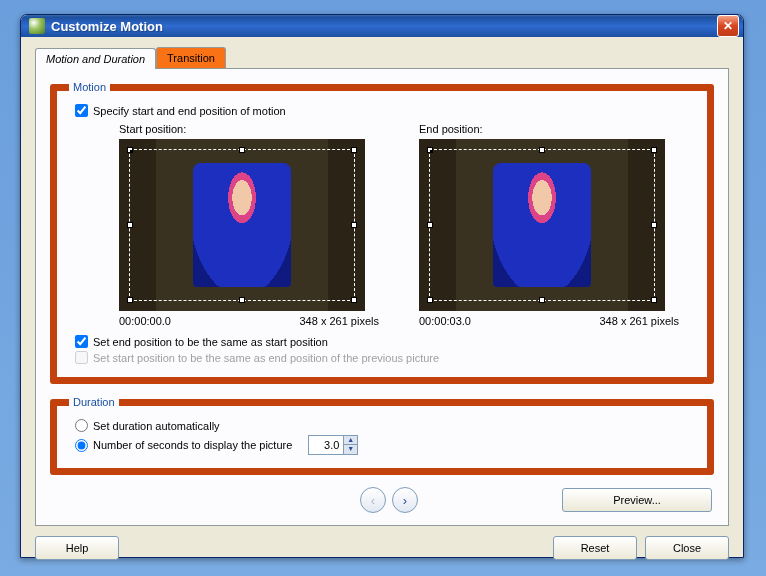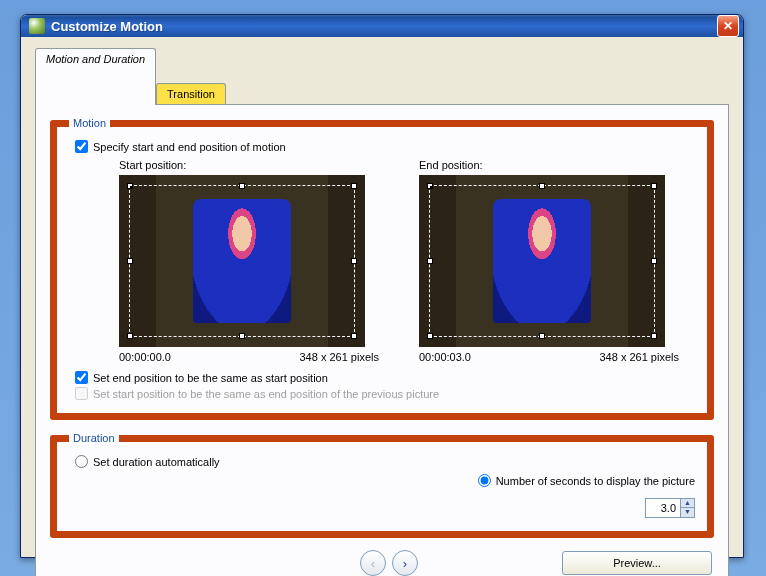--- a/index.html
+++ b/index.html
@@ -84,21 +84,21 @@
   margin-right: 0;
   cursor: pointer;
   font-size: 11px;
 }
 .tab.active {
   background: #fcfcfe;
   position: relative;
   top: 1px;
   font-style: italic;
 }
-.tab:not(.active) { background: #fde047; margin-top: 36px; }
+.tab:not(.active) { background: #f97316; }
 .tabpage {
   border: 1px solid #919b9c;
   background: #fcfcfe;
   flex: 1;
   padding: 12px 14px;
 }
 fieldset {
   border: 7px solid #c2410c;
   border-radius: 3px;
   padding: 8px 12px 10px 12px;
@@ -153,21 +153,21 @@
 .portrait {
   position:absolute; top:14%; left:30%; width:40%; height:72%;
   background: radial-gradient(ellipse at 50% 28%, #f2c9a8 0 14%, #d48 14% 20%, #1c2fbf 20% 78%, #0f1a80 78% 100%);
   border-radius: 8px 8px 4px 4px;
 }
 .metarow {
   display:flex; justify-content:space-between;
   margin-top:4px;
   font-size:11px;
 }
-.durradio { display:flex; align-items:flex-end; gap:8px;flex-direction:column; }
+.durradio { display:flex; align-items:center; gap:16px; }
 .spinner {
   display:inline-flex; align-items:center;
   border:1px solid #7f9db9; background:#fff;
   height:20px;
 }
 .spinner input {
   border:none; width:34px; text-align:right;
   font-size:11px; padding:0 4px; outline:none;
 }
 .spinbtns { display:flex; flex-direction:column; }

